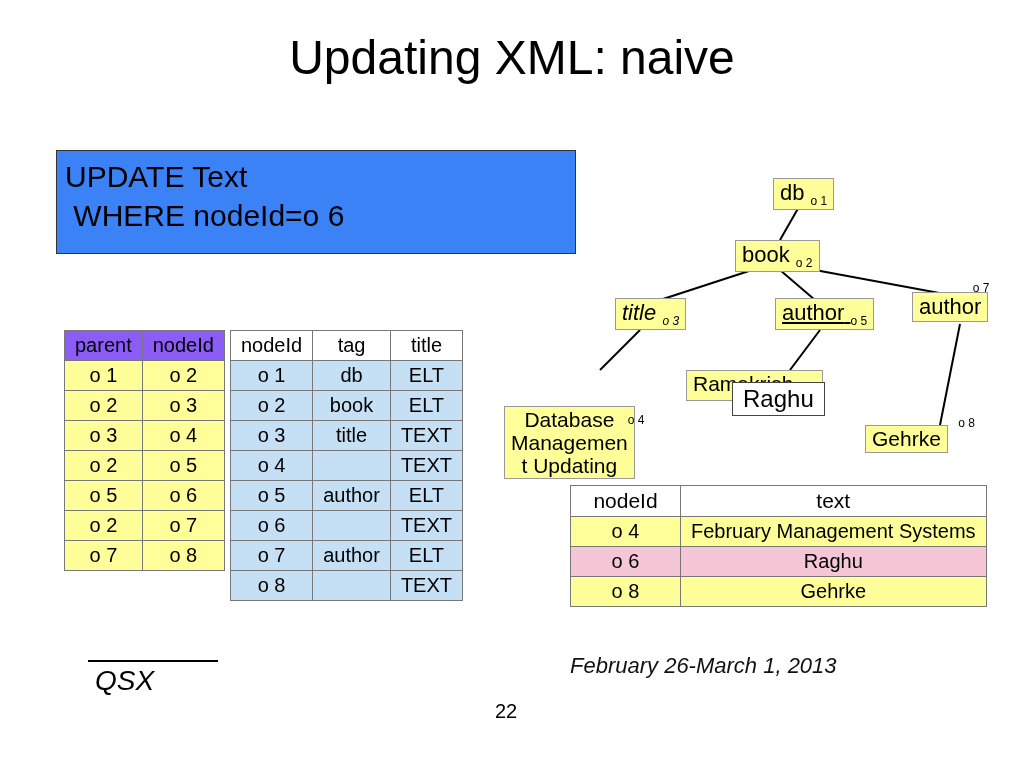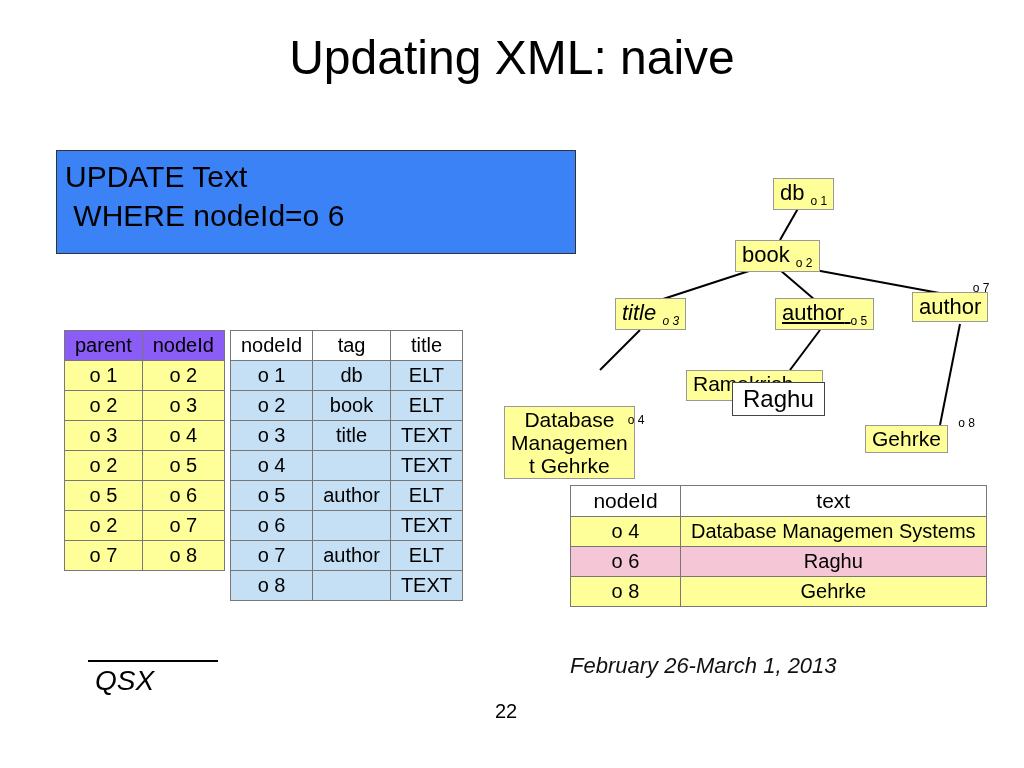--- a/index.html
+++ b/index.html
@@ -111,21 +111,21 @@
   <span>author</span>
   <span class="sub" style="position:absolute; top:-12px; right:-2px;">o 7</span>
 </div>
 
 <div class="node" style="top:370px; left:504px; line-height:1.1; text-align:center; font-size:21px;margin-top:36px;">
   <span style="position:relative;">
     <span>Database</span>
     <span class="sub" style="position:absolute; right:-30px; top:6px;">o 4</span>
   </span><br>
   <span>Managemen</span><br>
-  <span>t Gehrke</span>
+  <span>t Updating</span>
 </div>
 
 <div class="node" style="top:370px; left:686px; font-size:21px;">
   <span>Ramakrish</span>
   <span class="sub" style="position:relative; left:6px;">o 6</span>
 </div>
 <div class="raghu-box" style="top:382px; left:732px;">
   <span>Raghu</span>
 </div>
 
@@ -222,21 +222,21 @@
   </table>
 
 <table class="tbl-text">
   <tbody>
       <tr>
     <th style="min-width:110px">nodeId</th>
     <th class="wide">text</th>
   </tr>
   <tr>
     <td>o 4</td>
-    <td class="wide">Database Managemen Systems</td>
+    <td class="wide">February Management Systems</td>
   </tr>
   <tr class="hl">
     <td>o 6</td>
     <td class="wide">Raghu</td>
   </tr>
   <tr>
     <td>o 8</td>
     <td class="wide">Gehrke</td>
   </tr>
 </tbody>

